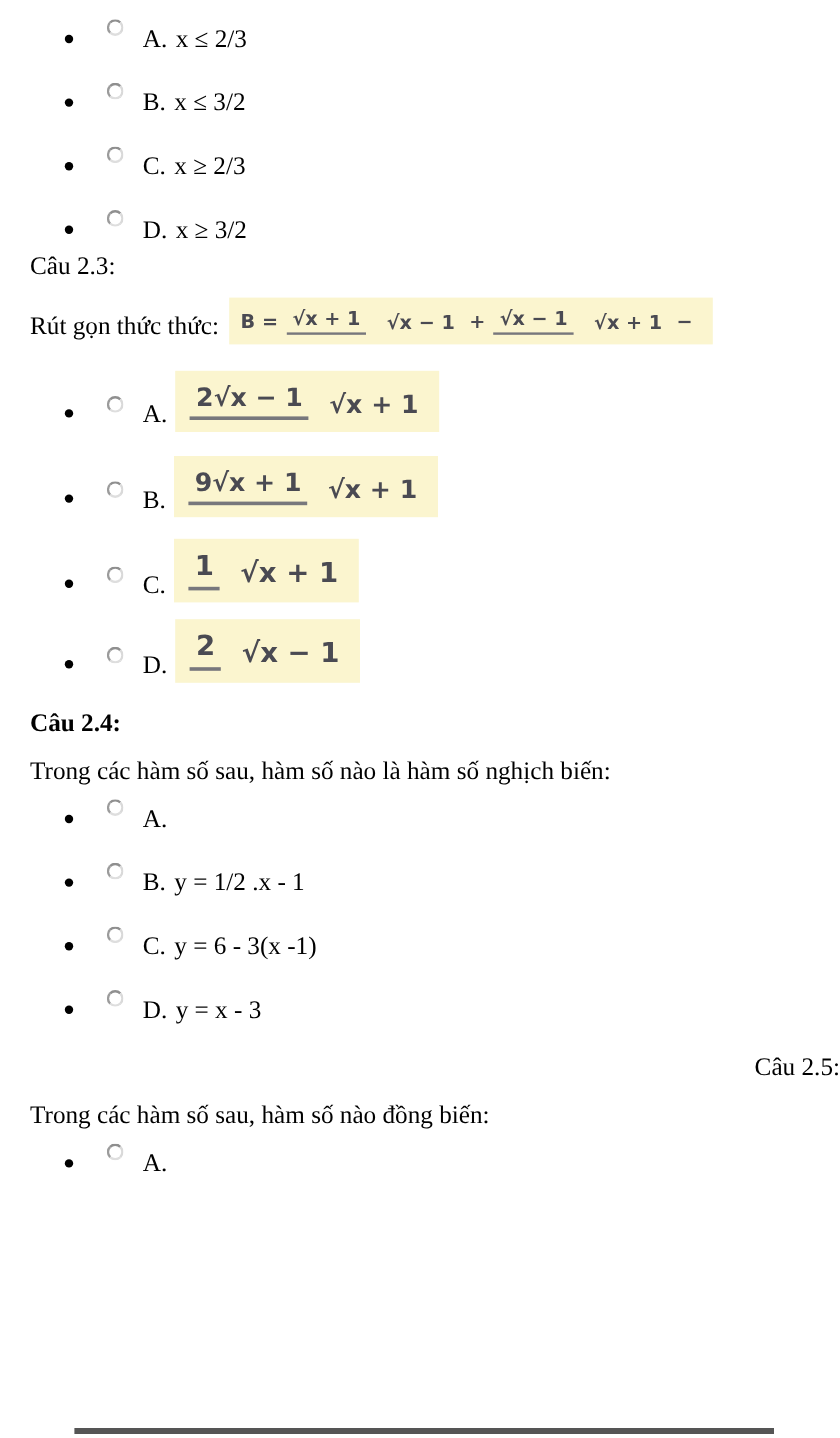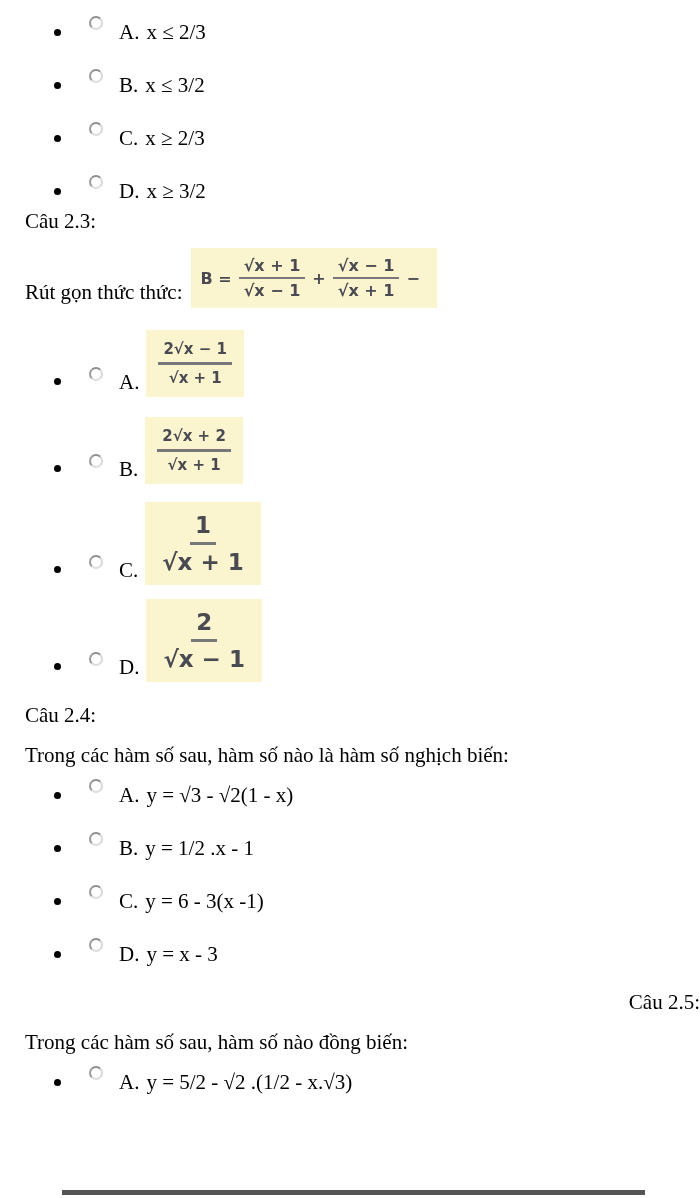--- a/index.html
+++ b/index.html
@@ -52,49 +52,49 @@
   
   .fcard {
     background: #fbf5cf;
     color: #4a4a52;
     font-family: "DejaVu Sans", sans-serif;
     font-weight: bold;
     display: inline-flex;
     align-items: center;
     padding: 10px 12px;
   }
-  .frac { display: inline-flex; flex-direction: column; align-items: center; }
+  .frac { display: inline-flex; flex-direction: row; align-items: center; gap: 12px; }
   .fnum { padding: 0 5px 4px; border-bottom: 3px solid #77777c; white-space: pre; }
   .fden { padding: 4px 5px 0; white-space: pre; }
   .fop { margin: 0 7px; }
   .flhs { margin-right: 7px; }
 
   .main-fcard { font-size: 16px; padding: 8px 10px; }
   .main-fcard .fnum { border-bottom-width: 2px; padding-bottom: 2px; }
   .main-fcard .fden { padding-top: 2px; }
 
-  .fc-a, .fc-b { font-size: 15px; }
+  .fc-a, .fc-b { font-size: 21px; }
   .fc-c, .fc-d { font-size: 23px; }
 
   
   .intro-row {
     display: flex; align-items: flex-end;
     margin: 14px 0 0 25px;
   }
   .intro-row .itext { padding-bottom: 3px; white-space: pre; }
   .intro-row .fcard { margin: 0 8px; }
 
   
   .mt-a { margin-top: 22px; }
   .mt-b { margin-top: 20px; }
   .mt-c { margin-top: 18px; }
   .mt-d { margin-top: 14px; }
 
   .gap-after-top { margin-top: -10px; }
-  .gap-q24 { margin-top: 20px; }
+  .gap-q24 { margin-top: 20px; font-weight: bold; }
   .gap-list { margin-top: 14px; }
   .gap-q25 { margin-top: 8px; text-align: right; }
   .gap-list-sm { margin-top: 6px; }
   body { padding-top: 6px; }
 
   
   .cut-bar {
     position: absolute;
     left: 62px; top: 1190px;
     width: 583px; height: 5px;
@@ -161,21 +161,21 @@
         <span class="fden">√x + 1</span>
       </span>
     </span>
   </li>
   <li class="opt-img mt-b">
     <span class="bullet"></span>
     <span class="radio"></span>
     <span class="letter">B.</span>
     <span class="fcard fc-b">
       <span class="frac">
-        <span class="fnum">2√x + 2</span>
+        <span class="fnum">9√x + 1</span>
         <span class="fden">√x + 1</span>
       </span>
     </span>
   </li>
   <li class="opt-img mt-c">
     <span class="bullet"></span>
     <span class="radio"></span>
     <span class="letter">C.</span>
     <span class="fcard fc-c">
       <span class="frac">
@@ -198,21 +198,20 @@
 </ul>
 
 <div class="qhead gap-q24">Câu 2.4:</div>
 <div class="qtext">Trong các hàm số sau, hàm số nào là hàm số nghịch biến:</div>
 
 <ul class="opts gap-list">
   <li class="opt">
     <span class="bullet"></span>
     <span class="radio"></span>
     <span class="letter">A.</span>
-    <span class="otext">y = √3 - √2(1 - x)</span>
   </li>
   <li class="opt">
     <span class="bullet"></span>
     <span class="radio"></span>
     <span class="letter">B.</span>
     <span class="otext">y = 1/2 .x - 1</span>
   </li>
   <li class="opt">
     <span class="bullet"></span>
     <span class="radio"></span>
@@ -228,17 +227,16 @@
 </ul>
 
 <div class="qhead gap-q25">Câu 2.5:</div>
 <div class="qtext">Trong các hàm số sau, hàm số nào đồng biến:</div>
 
 <ul class="opts gap-list-sm">
   <li class="opt">
     <span class="bullet"></span>
     <span class="radio"></span>
     <span class="letter">A.</span>
-    <span class="otext">y = 5/2 - √2 .(1/2 - x.√3)</span>
   </li>
 </ul>
 
 <div class="cut-bar"></div>
 
 </body></html>

